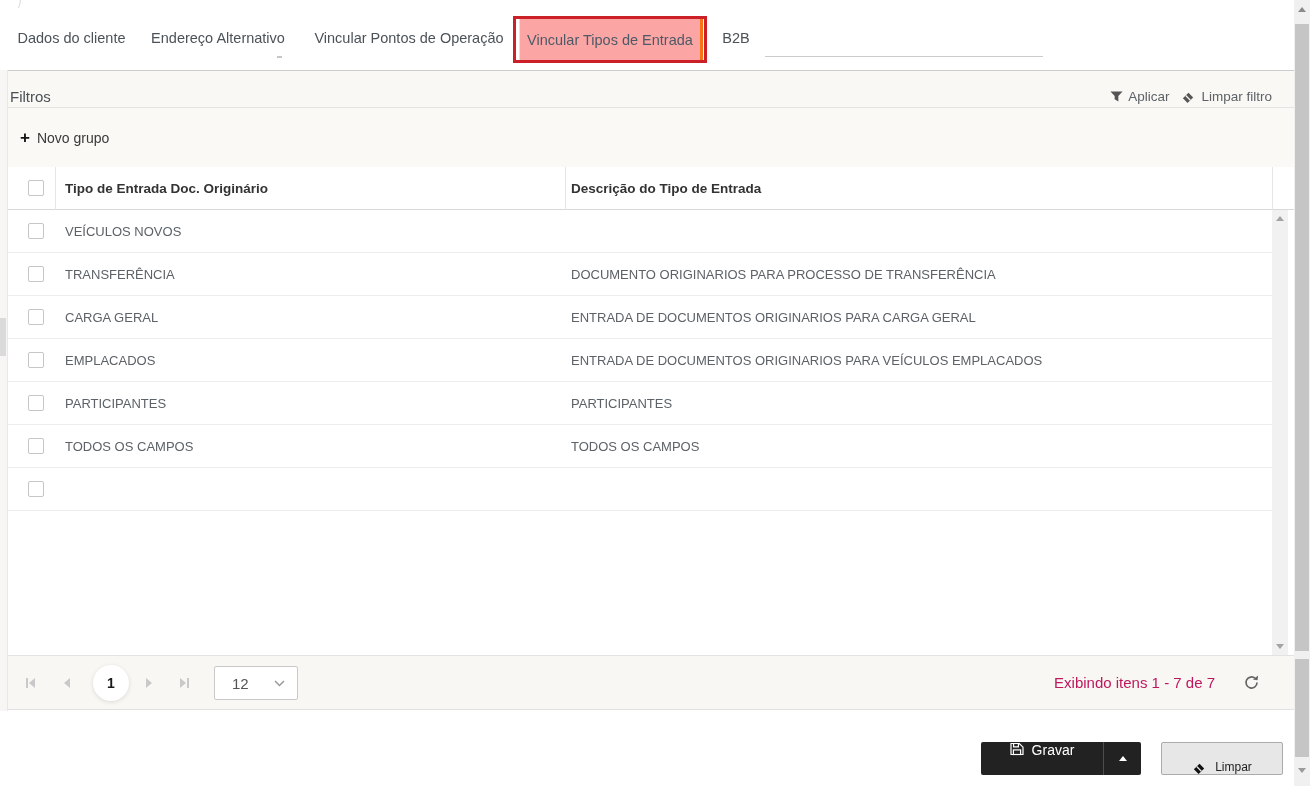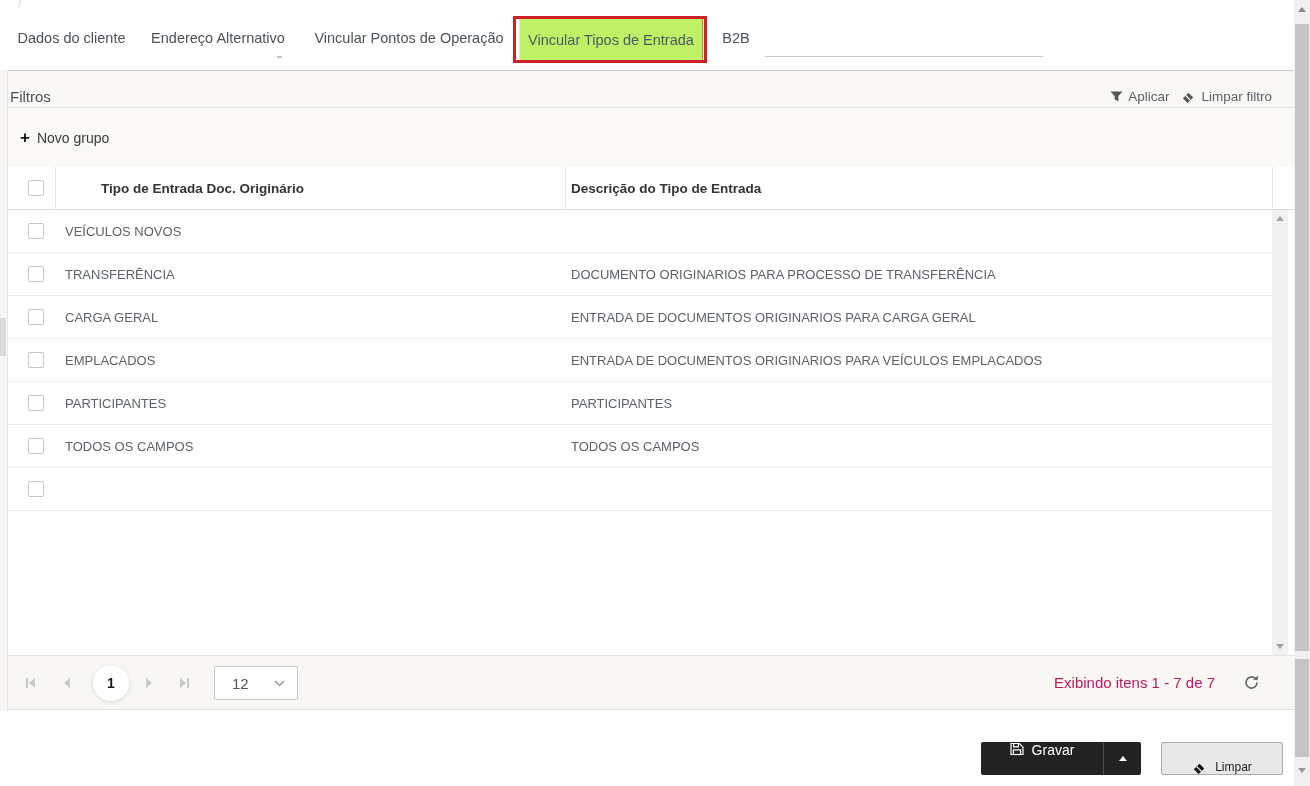--- a/index.html
+++ b/index.html
@@ -10,22 +10,22 @@
   }
 
   
   .corner-circle { position:absolute; left:-21px; top:-22px; width:42px; height:42px;
     border:1px solid #d9d9d9; border-radius:50%; background:#fff; }
 
   
   .tabbar { position:absolute; left:0; top:8px; width:1294px; height:60px; background:#fff; }
   .tab { position:absolute; top:0; height:60px; display:flex; align-items:center;
     justify-content:center; font-size:14.5px; color:#4b5258; white-space:nowrap; cursor:pointer; }
-  .tab.active { top:9px; height:46px; background:#bef264; border-left:1px solid #e2e2e2;
-    border-right:1px solid #f97316; color:#4d5a66; }
+  .tab.active { top:9px; height:46px; background:#fca5a5; border-left:1px solid #e2e2e2;
+    border-right:3px solid #f97316; color:#4d5a66; }
   .tab1 { left:8px;   width:127px; }
   .tab2 { left:140px; width:156px; }
   .tab3 { left:306px; width:206px; }
   .tab4 { left:519px; width:184px; }
   .tab5 { left:711px; width:50px;  }
   .red-frame { position:absolute; left:513px; top:8px; width:194px; height:47px;
     border:3px solid #cb2027; pointer-events:none; }
   .tab-underline { position:absolute; left:765px; top:48px; width:278px; height:1px; background:#ccc; }
   .tab-dash { position:absolute; left:277px; top:48px; width:5px; height:2px; background:#c6c6c6; }
 
@@ -43,21 +43,21 @@
     background:#faf9f6; display:flex; align-items:center; padding-left:20px; }
   .new-group-btn { display:flex; align-items:center; gap:7px; cursor:pointer; }
   .plus-glyph { font-size:17px; font-weight:700; color:#141414; line-height:1; }
   .new-group-label { font-size:14px; color:#3a3a3a; }
 
   
   .grid-header { position:absolute; left:0; top:167px; width:1294px; height:43px;
     background:#fff; border-bottom:1px solid #d9d9d9; }
   .th { position:absolute; top:0; height:43px; line-height:43px; font-weight:bold;
     font-size:13.5px; color:#333; white-space:nowrap; }
-  .th1 { left:65px;margin-left:36px; } .th2 { left:571px; }
+  .th1 { left:65px; } .th2 { left:571px; }
   .vsep { position:absolute; top:0; width:1px; height:43px; background:#e6e6e6; }
   .vsep1 { left:55px; } .vsep2 { left:565px; } .vsep3 { left:1272px; }
 
   .checkbox { display:inline-block; width:16px; height:16px; background:#fff;
     border:1px solid #c6c6c6; border-radius:2px; cursor:pointer; }
   .grid-header .checkbox { position:absolute; left:28px; top:13px; }
 
   
   .grid-body { position:absolute; left:0; top:210px; width:1182px; height:445px; background:#fff; }
   .grid-row { position:relative; width:1272px; height:43px; border-bottom:1px solid #ededed; }

